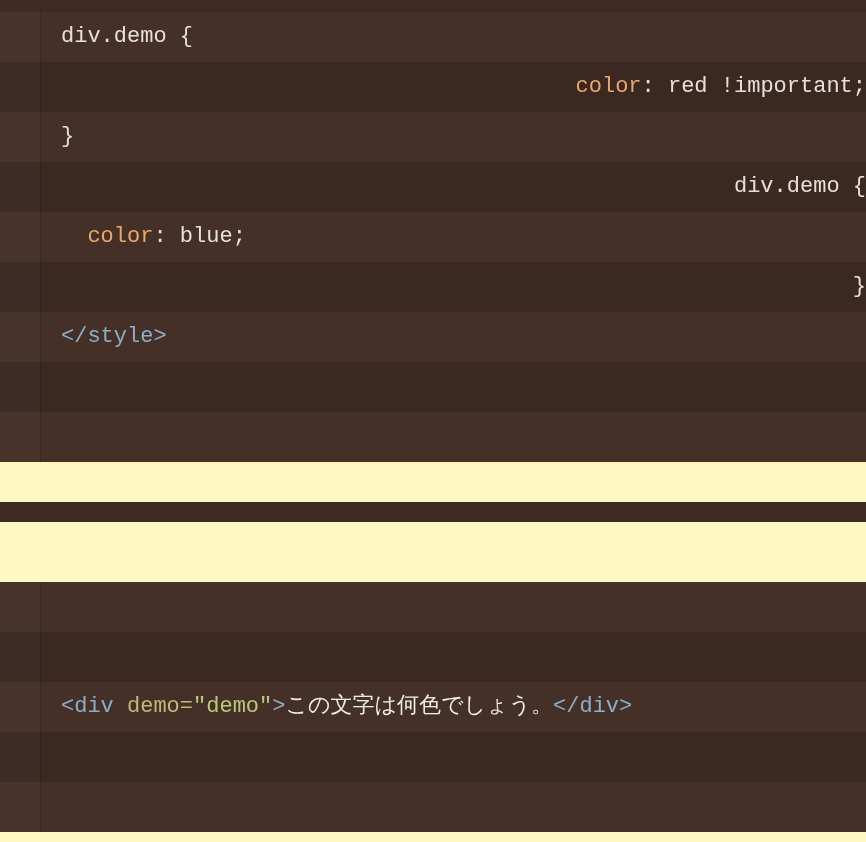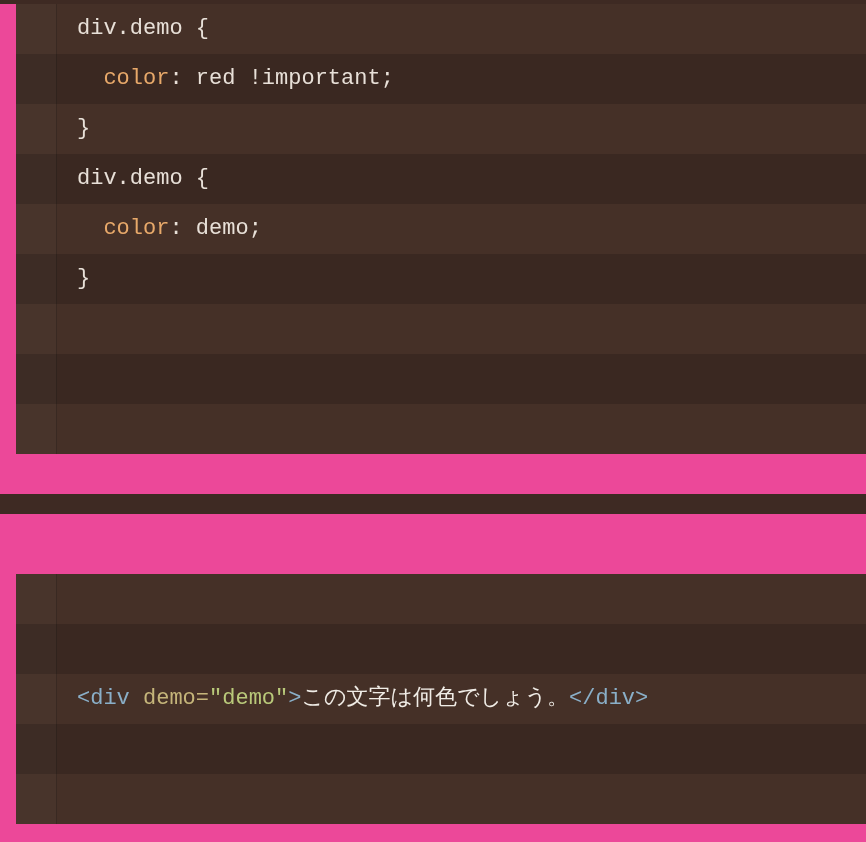--- a/index.html
+++ b/index.html
@@ -4,39 +4,39 @@
 <style>
   body {
     margin: 0;
     padding: 0;
     background: #3e2a23;
     font-family: "Menlo", "Consolas", "Courier New", monospace;
     font-size: 22px;
     width: 866px;
   }
   .code-block {
-    background: #ec4899;
-    margin: 4px 0 20px 0;
+    background: #fef9c3;
+    margin: 12px 0 20px 0;
     padding-bottom: 40px;
     position: relative;
-    padding-left: 16px;
   }
   .code-block.second {
     margin-top: 20px;
     padding-top: 60px;
     padding-bottom: 60px;
   }
   .line {
     display: flex;
     align-items: center;
     height: 50px;
     position: relative;
   }
   .line.even {
     background: #3a2821;
+    justify-content: space-between;
   }
   .line.odd {
     background: #453027;
   }
   .gutter {
     width: 40px;
     background: rgba(255,255,255,0.02);
     height: 100%;
     flex-shrink: 0;
     border-right: 1px solid rgba(0,0,0,0.2);
@@ -68,28 +68,29 @@
     <div class="line odd">
       <div class="gutter"></div>
       <div class="content"><span class="tok-default">}</span></div>
     </div>
     <div class="line even">
       <div class="gutter"></div>
       <div class="content"><span class="tok-default">div.demo {</span></div>
     </div>
     <div class="line odd">
       <div class="gutter"></div>
-      <div class="content"><span>  </span><span class="tok-property">color</span><span class="tok-default">: demo;</span></div>
+      <div class="content"><span>  </span><span class="tok-property">color</span><span class="tok-default">: blue;</span></div>
     </div>
     <div class="line even">
       <div class="gutter"></div>
       <div class="content"><span class="tok-default">}</span></div>
     </div>
     <div class="line odd">
       <div class="gutter"></div>
+      <div class="content"><span class="tok-tag">&lt;/style&gt;</span></div>
     </div>
     <div class="line even">
       <div class="gutter"></div>
       <div class="content"></div>
     </div>
     <div class="line odd">
       <div class="gutter"></div>
       <div class="content"></div>
     </div>
   </div>

